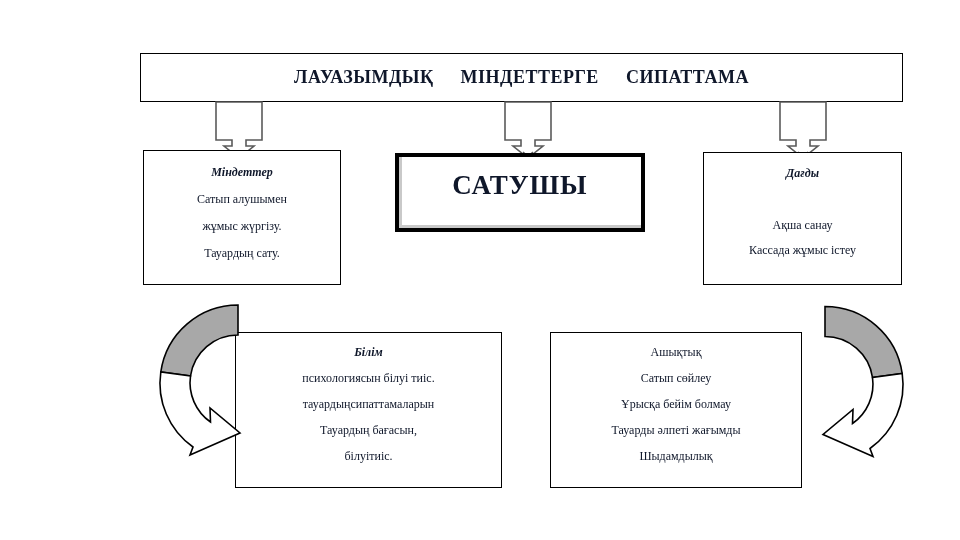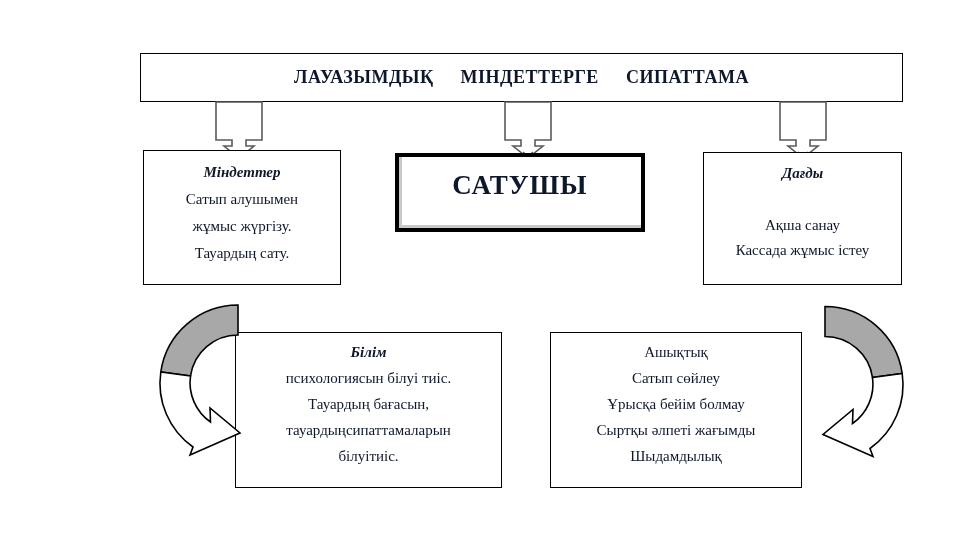--- a/index.html
+++ b/index.html
@@ -14,21 +14,21 @@
     display:flex;align-items:center;justify-content:center;
     font-weight:bold;font-size:18px;word-spacing:22px;letter-spacing:.5px;
   }
   #seller-box{
     left:395px;top:153px;width:250px;height:79px;
     border:4px solid #000;background:#fff;
     box-shadow:inset 0 -3px 0 #c9c9c9, inset 3px 0 0 #c9c9c9;
     font-weight:bold;font-size:27px;letter-spacing:1px;
     padding-top:13px;text-align:center;
   }
-  .info-box{font-size:15px;line-height:25px;padding-top:8px;}
+  .info-box{font-size:12px;line-height:25px;padding-top:8px;}
   #duties-box{left:143px;top:150px;width:198px;height:135px;line-height:27px;}
   #skills-box{left:703px;top:152px;width:199px;height:133px;}
   #knowledge-box{left:235px;top:332px;width:267px;height:156px;line-height:26px;padding-top:6px;}
   #personal-box{left:550px;top:332px;width:252px;height:156px;line-height:26px;padding-top:6px;}
   .box-heading{font-weight:bold;font-style:italic;}
   #skills-lines{margin-top:27px;}
   .arrow-svg{position:absolute;}
 </style>
 </head>
 <body>
@@ -67,30 +67,30 @@
     <div class="box-heading">Дағды</div>
     <div id="skills-lines">
       <div>Ақша санау</div>
       <div>Кассада жұмыс істеу</div>
     </div>
   </div>
 
   <div class="abs box info-box" id="knowledge-box">
     <div class="box-heading">Білім</div>
     <div>психологиясын білуі тиіс.</div>
+    <div>тауардыңсипаттамаларын</div>
     <div>Тауардың бағасын,</div>
-    <div>тауардыңсипаттамаларын</div>
     <div>білуітиіс.</div>
   </div>
 
   <div class="abs box info-box" id="personal-box">
     <div>Ашықтық</div>
     <div>Сатып сөйлеу</div>
     <div>Ұрысқа бейім болмау</div>
-    <div>Сыртқы әлпеті жағымды</div>
+    <div>Тауарды әлпеті жағымды</div>
     <div>Шыдамдылық</div>
   </div>
 
   <svg class="arrow-svg" style="left:150px;top:303px" width="100" height="160" viewBox="0 0 100 160">
     <path d="M 88 2 A 78 78 0 0 0 10.8 69 L 40.5 73 A 48 48 0 0 1 88 32 Z" fill="#a8a8a8" stroke="#000" stroke-width="1.6"></path>
     <path d="M 10.8 69 A 78 78 0 0 0 43 144 L 40 152 L 90 130 L 60 105 L 60.5 119 A 48 48 0 0 1 40.5 73 Z" fill="#ffffff" stroke="#000" stroke-width="1.6"></path>
   </svg>
 
   <svg class="arrow-svg" style="left:813px;top:303px" width="100" height="163" viewBox="0 0 100 160">
     <g transform="translate(100,0) scale(-1,1)">

